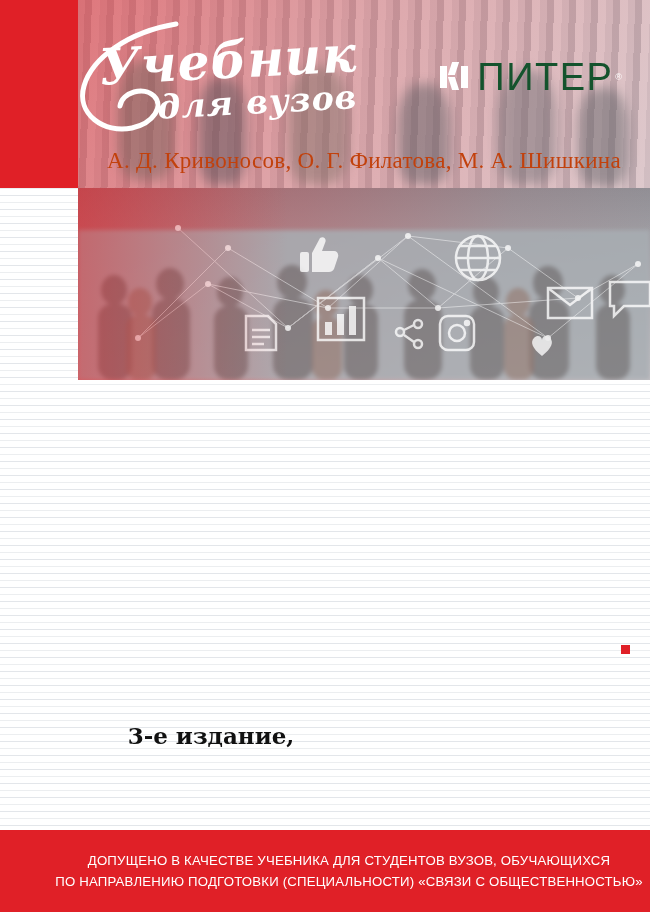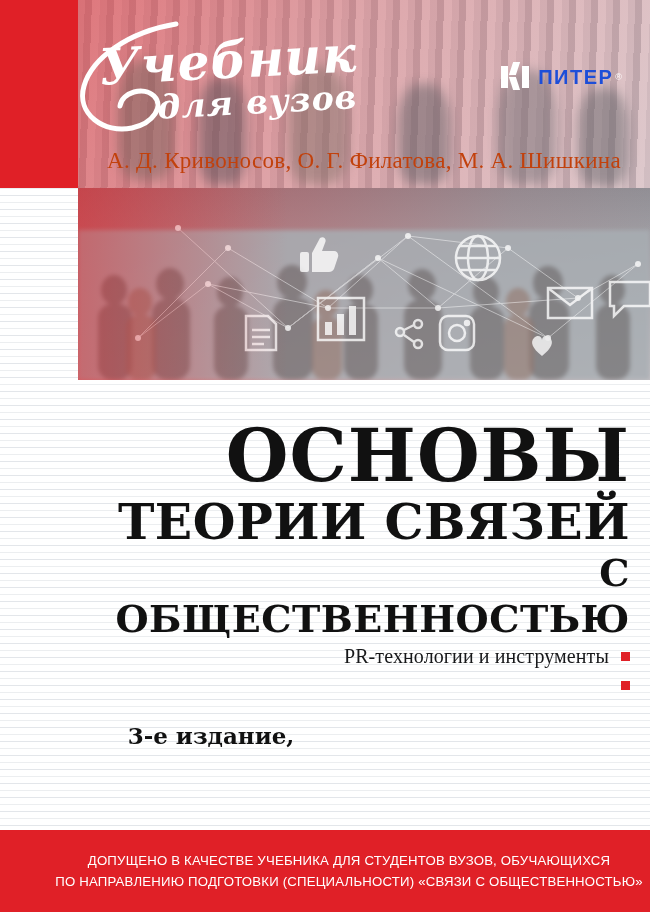--- a/index.html
+++ b/index.html
@@ -106,24 +106,24 @@
     position: relative;
     margin-right: 7px;
   }
   .piter .mark i {
     position: absolute;
     display: block;
     background: #ffffff;
   }
   .piter .word {
     font-family: "Liberation Sans", sans-serif;
-    font-weight: bold;
-    font-size: 20px;
+    font-weight: normal;
+    font-size: 38px;
     letter-spacing: 1.5px;
-    color: #1d4ed8;
+    color: #14532d;
     line-height: 30px;
   }
   .piter .reg {
     font-family: "Liberation Sans", sans-serif;
     font-size: 9px;
     color: #ffffff;
     vertical-align: super;
     margin-left: 2px;
   }
 
@@ -418,31 +418,22 @@
       </g>
 
       <g fill="none" stroke="#ffffff" stroke-width="2.5" opacity="0.9" transform="translate(168,128)">
         <path d="M0 0 H22 L30 8 V34 H0 Z"></path>
         <path d="M6 14 H24 M6 21 H24 M6 28 H18"></path>
       </g>
     </svg>
     <div class="redwash"></div>
   </div>
 
-  <div class="title-block">
-    <div class="t1">ОСНОВЫ</div>
-    <div class="t2">ТЕОРИИ СВЯЗЕЙ</div>
-    <div class="t3">С ОБЩЕСТВЕННОСТЬЮ</div>
-  </div>
 
   <div class="bullets">
-    <div class="bullet-row">
-      <span class="txt">PR-технологии и инструменты</span>
-      <span class="sq"></span>
-    </div>
     <div class="bullet-row">
       <span class="sq"></span>
     </div>
   </div>
 
   <div class="edition">
     <div class="e1">3-е издание,</div>
   </div>
 
   <div class="bottom-bar">

